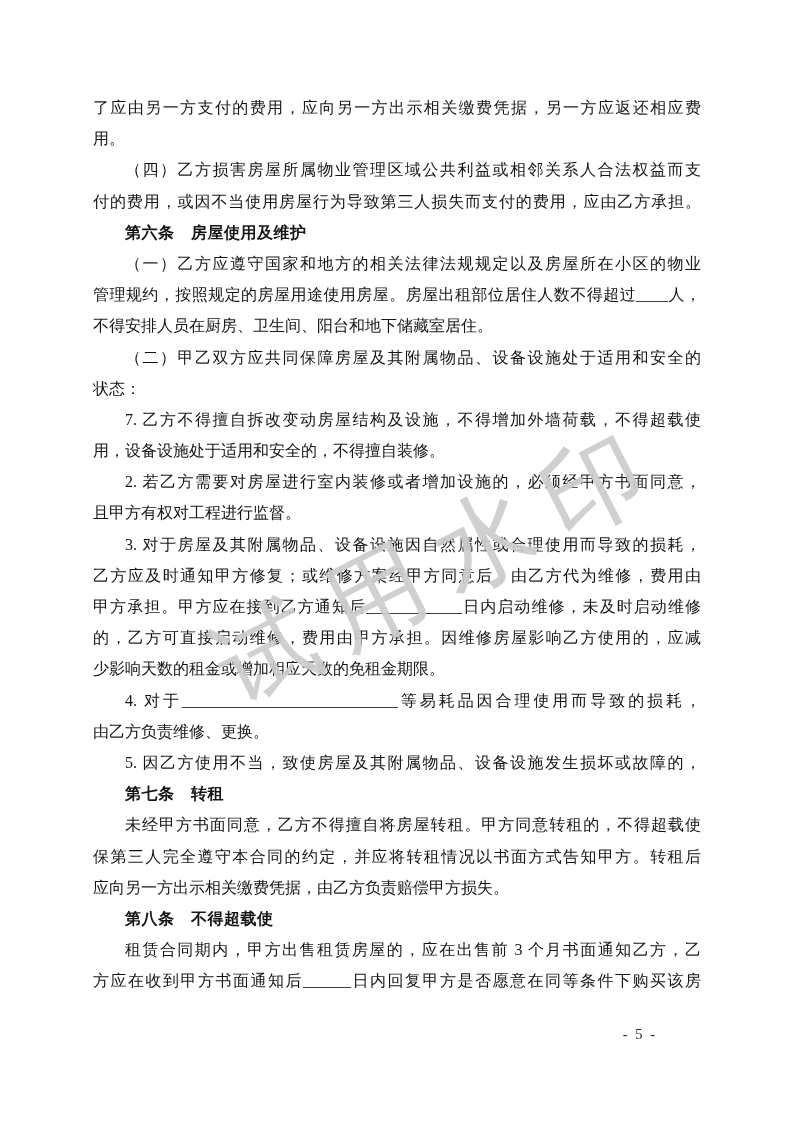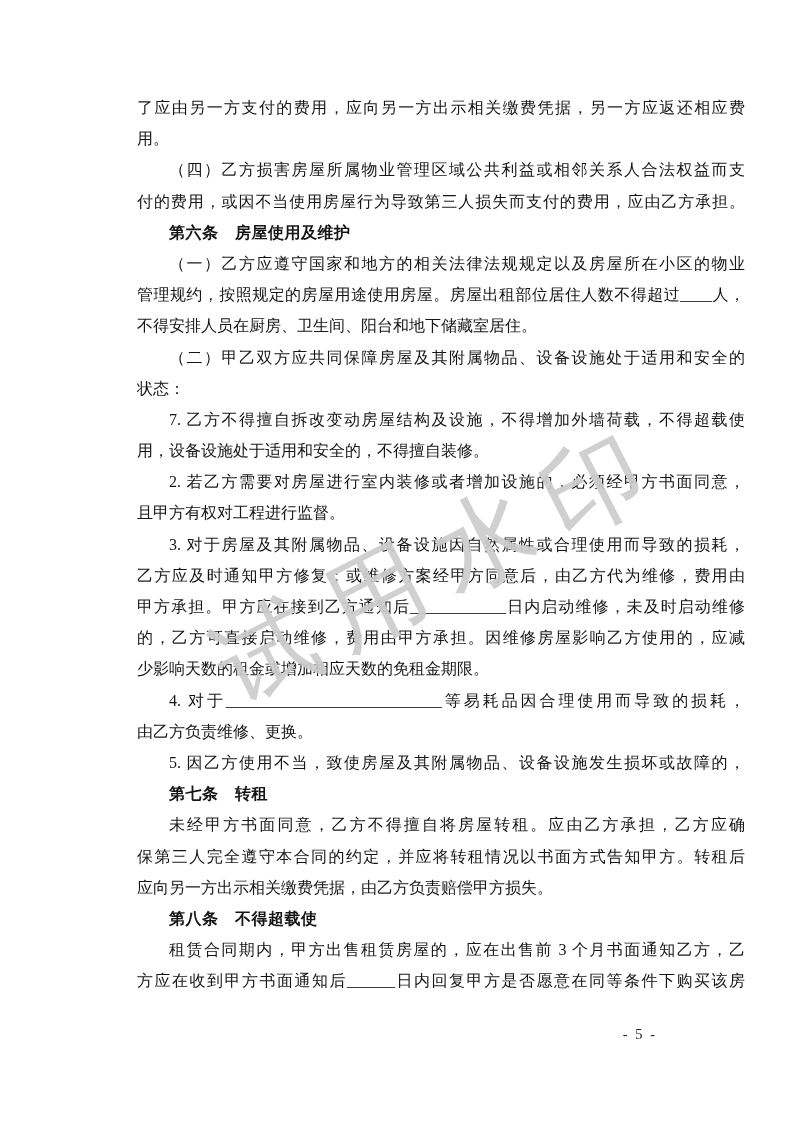--- a/index.html
+++ b/index.html
@@ -14,21 +14,20 @@
     background: #ffffff;
     overflow: hidden;
     font-family: "Liberation Serif", "DejaVu Serif", serif;
     color: #151515;
   }
   .content {
     position: absolute;
     left: 93px;
     top: 92px;
     width: 608px;
-    margin-left: 44px;
   }
   .line {
     font-size: 16px;
     height: 31.2px;
     line-height: 31.2px;
     text-align: justify;
     text-align-last: justify;
     overflow: hidden;
     white-space: normal;
   }
@@ -91,21 +90,21 @@
       <div class="line endline">且甲方有权对工程进行监督。</div>
       <div class="line indent">3. 对于房屋及其附属物品、设备设施因自然属性或合理使用而导致的损耗，</div>
       <div class="line">乙方应及时通知甲方修复；或维修方案经甲方同意后，由乙方代为维修，费用由</div>
       <div class="line">甲方承担。甲方应在接到乙方通知后____________日内启动维修，未及时启动维修</div>
       <div class="line">的，乙方可直接启动维修，费用由甲方承担。因维修房屋影响乙方使用的，应减</div>
       <div class="line endline">少影响天数的租金或增加相应天数的免租金期限。</div>
       <div class="line indent">4. 对于___________________________等易耗品因合理使用而导致的损耗，</div>
       <div class="line endline">由乙方负责维修、更换。</div>
       <div class="line indent">5. 因乙方使用不当，致使房屋及其附属物品、设备设施发生损坏或故障的，</div>
       <div class="line heading indent">第七条　转租</div>
-      <div class="line indent">未经甲方书面同意，乙方不得擅自将房屋转租。应由乙方承担，乙方应确</div>
+      <div class="line indent">未经甲方书面同意，乙方不得擅自将房屋转租。甲方同意转租的，不得超载使</div>
       <div class="line">保第三人完全遵守本合同的约定，并应将转租情况以书面方式告知甲方。转租后</div>
       <div class="line endline">应向另一方出示相关缴费凭据，由乙方负责赔偿甲方损失。</div>
       <div class="line heading indent">第八条　不得超载使</div>
       <div class="line indent">租赁合同期内，甲方出售租赁房屋的，应在出售前 3 个月书面通知乙方，乙</div>
       <div class="line">方应在收到甲方书面通知后______日内回复甲方是否愿意在同等条件下购买该房</div>
     </div>
   <div class="watermark">试用水印</div>
   <div class="page-number">- 5 -</div>
 </div>
 

